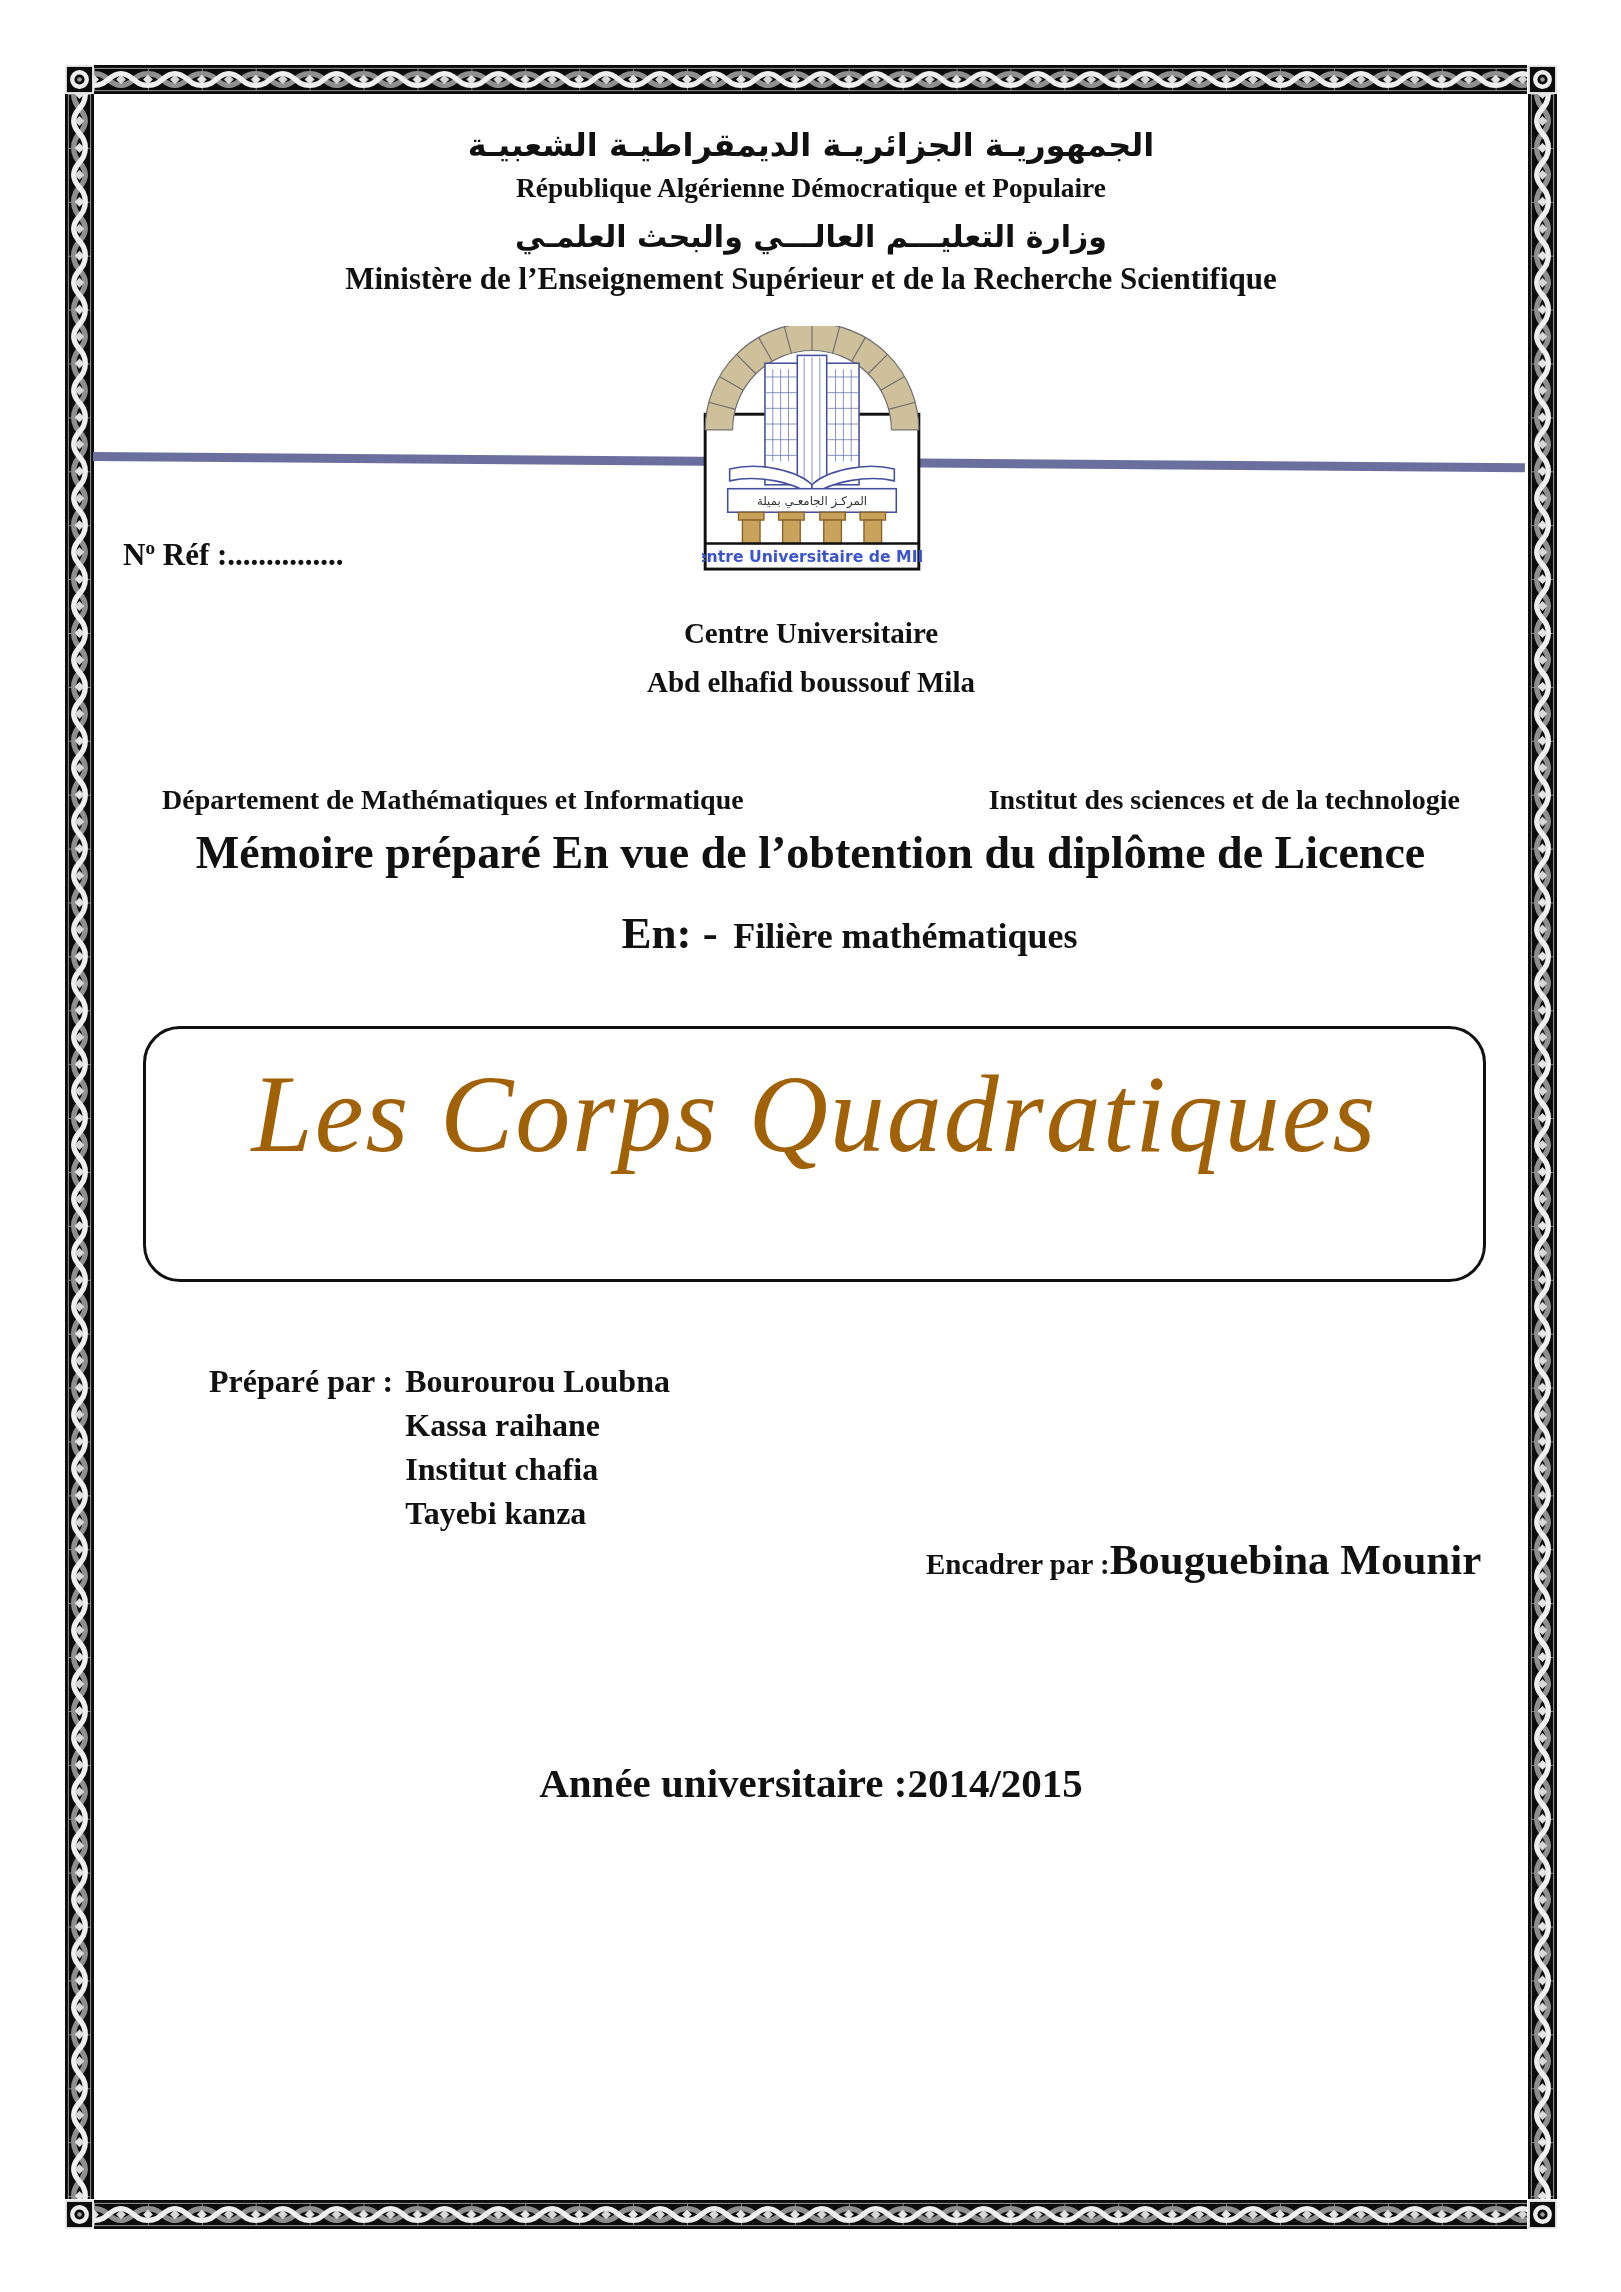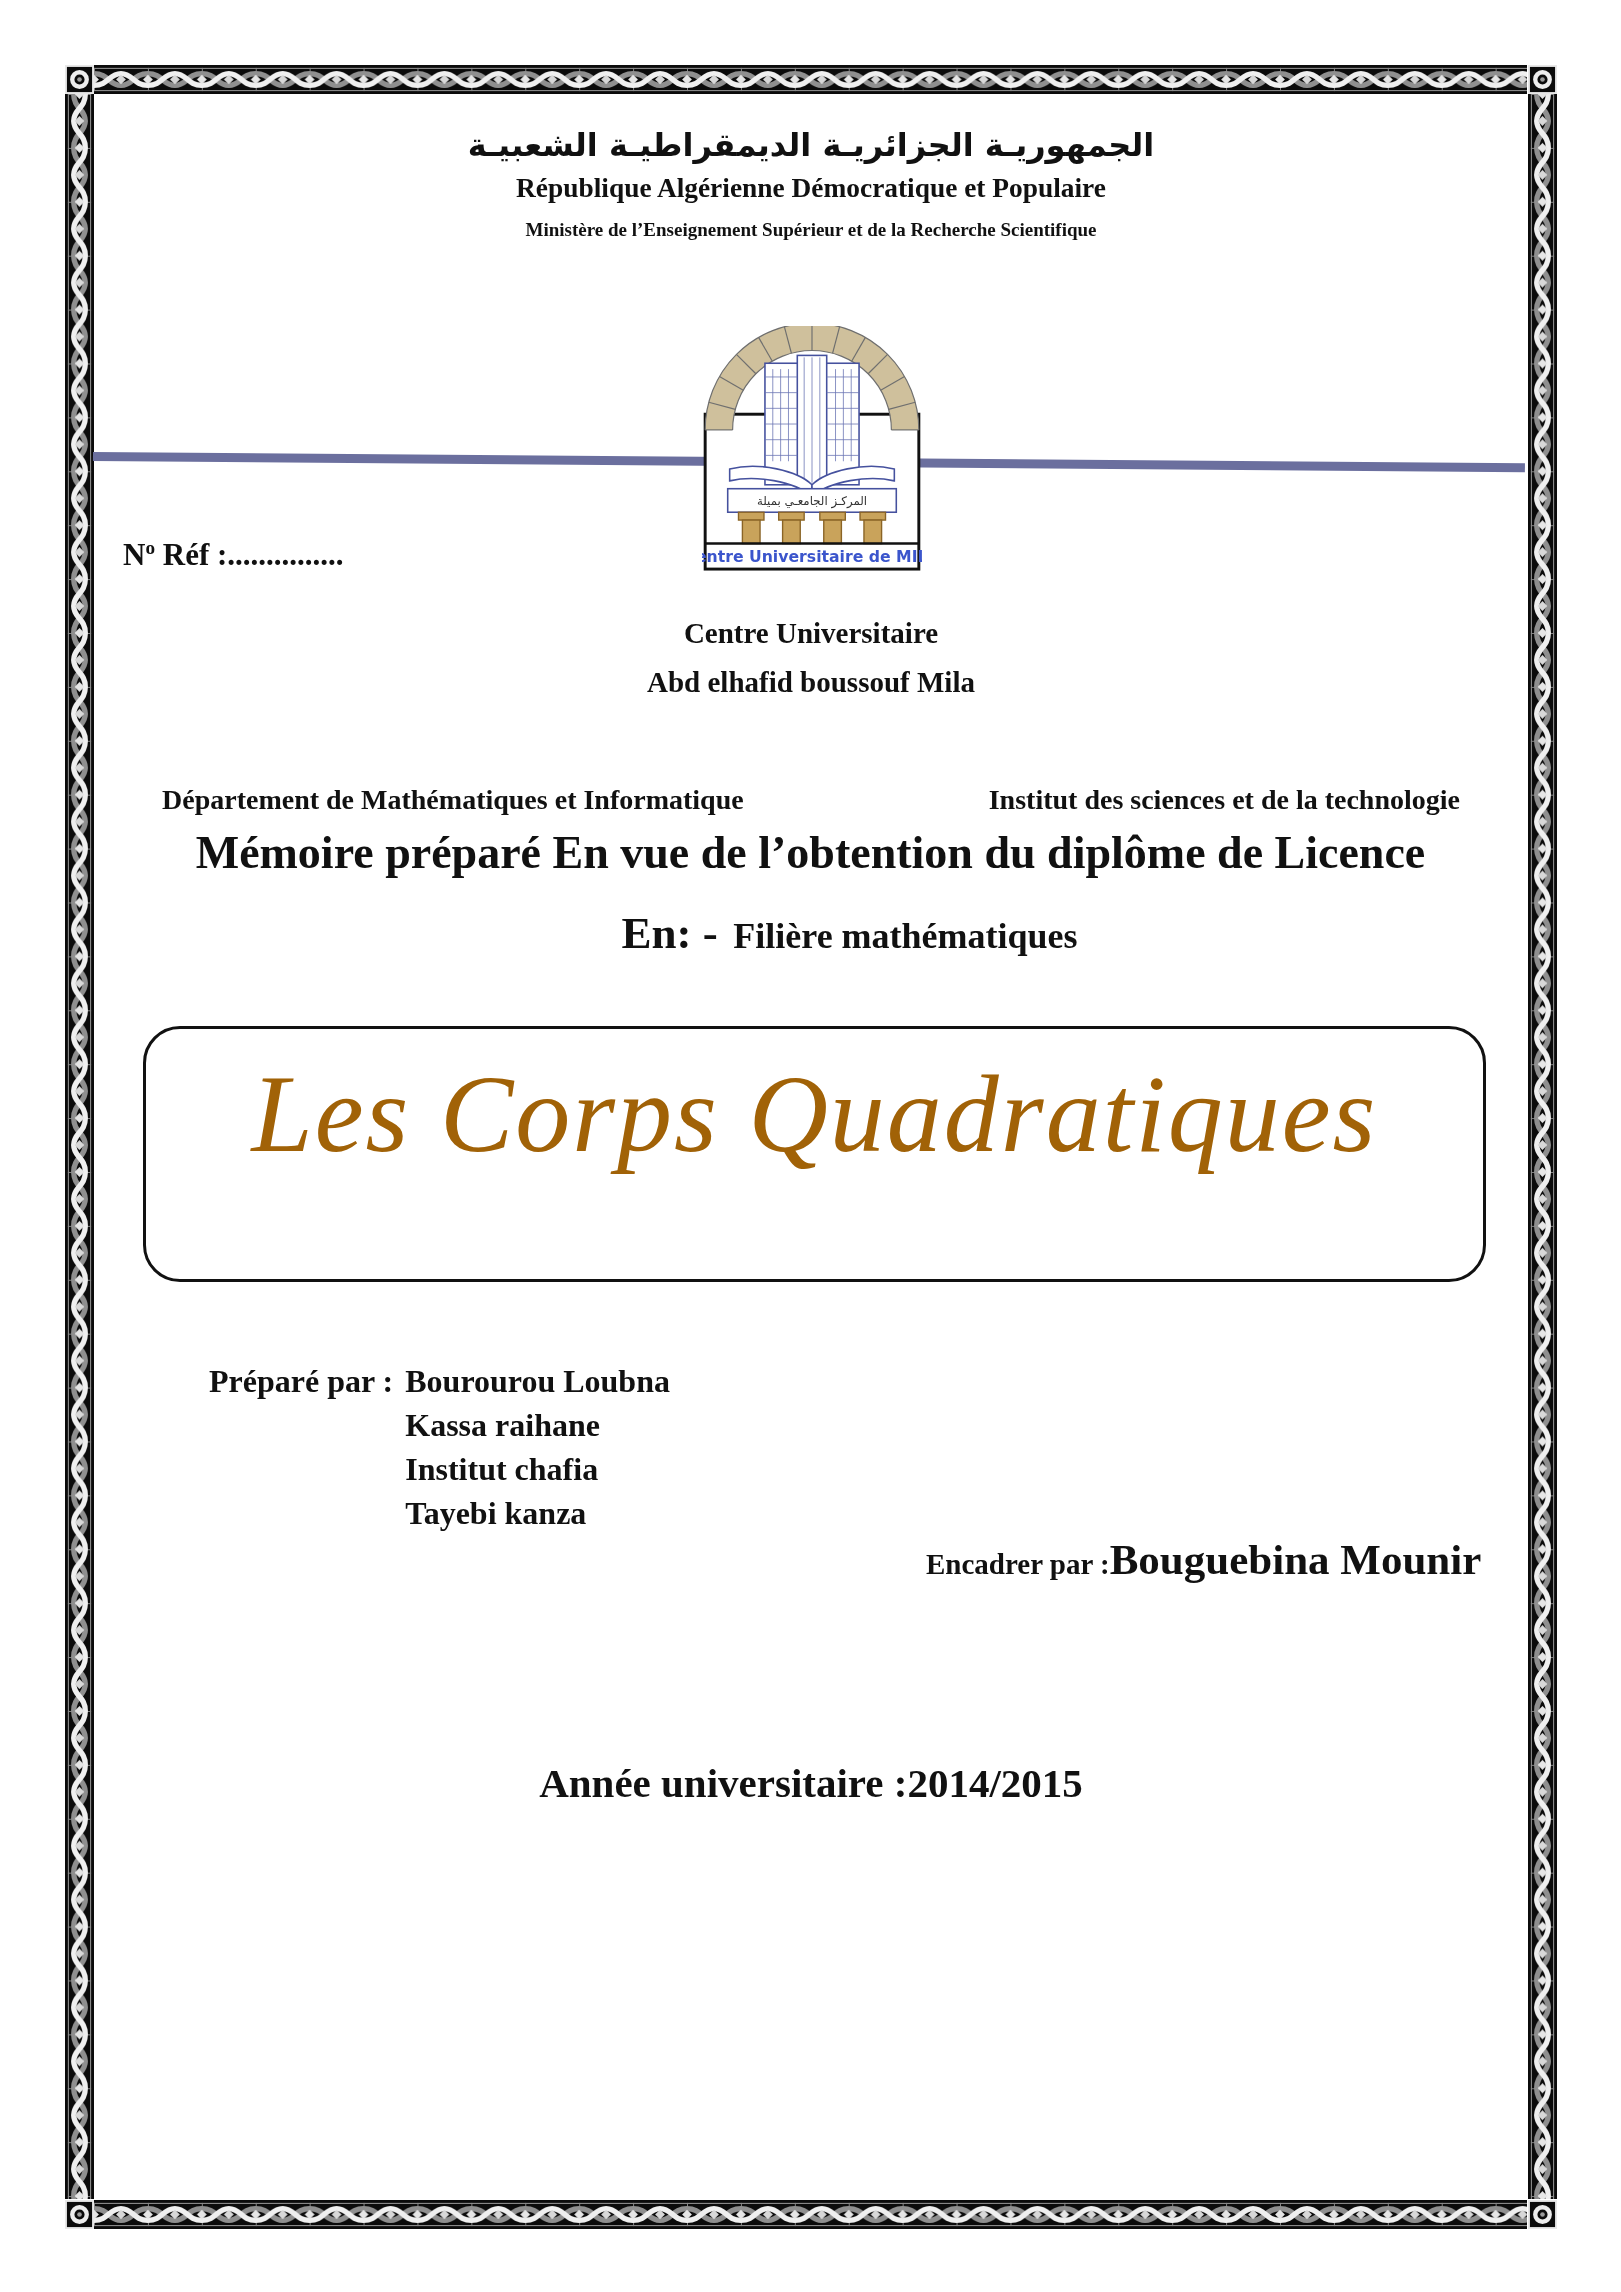--- a/index.html
+++ b/index.html
@@ -21,21 +21,21 @@
   .corner{position:absolute;width:29px;height:29px;display:block;}
   .corner.tl{left:0;top:0;}
   .corner.tr{right:0;top:0;}
   .corner.bl{left:0;bottom:0;}
   .corner.br{right:0;bottom:0;}
   
   .header{position:absolute;left:157px;top:125px;width:1308px;text-align:center;line-height:1.25;}
   .ar1{font-family:"DejaVu Sans",sans-serif;font-weight:bold;font-size:32px;margin-bottom:6px;direction:rtl;}
   .fr1{font-weight:bold;font-size:27.4px;margin-bottom:13px;}
   .ar2{font-family:"DejaVu Sans",sans-serif;font-weight:bold;font-size:30px;margin-bottom:3.9px;direction:rtl;}
-  .fr2{font-weight:bold;font-size:19px;}
+  .fr2{font-weight:bold;font-size:31px;}
   
   .accent-line{
     position:absolute;left:93px;top:452px;width:1432px;height:8.8px;
     background:#6b6f9e;transform:rotate(0.45deg);transform-origin:left top;z-index:1;
   }
   
   .logo{position:absolute;left:702px;top:326px;width:220px;height:247px;z-index:2;}
   
   .ref{position:absolute;left:123px;top:537px;font-weight:bold;font-size:31px;z-index:3;}
   .ref sup{font-size:0.62em;}
@@ -134,20 +134,21 @@
     <svg class="corner br" viewBox="0 0 30 30">
         <rect x="1" y="1" width="28" height="28" fill="#0b0b0b" stroke="#e8e8e8" stroke-width="2"></rect>
         <circle cx="15" cy="15" r="7.5" fill="none" stroke="#ededed" stroke-width="4.5"></circle>
         <circle cx="15" cy="15" r="2.4" fill="#9a9a9a"></circle>
       </svg>
   </div>
 
   <div class="header">
     <div class="ar1">الجمهوريـة الجزائريـة الديمقراطيـة الشعبيـة</div>
     <div class="fr1">République Algérienne Démocratique et Populaire</div>
+    <div class="ar2">وزارة التعليـــم العالـــي والبحث العلمـي</div>
     <div class="fr2">Ministère de l’Enseignement Supérieur et de la Recherche Scientifique</div>
   </div>
 
   <div class="accent-line"></div>
 
   <svg class="logo" viewBox="0 0 224 252">
     <rect x="3" y="90" width="218" height="158" fill="#ffffff" stroke="#111" stroke-width="3"></rect>
     <g>
       <path d="M 17,106 A 95,95 0 0 1 207,106" stroke="#cfc09c" stroke-width="28" fill="none"></path>
       <path d="M 31,106 A 81,81 0 0 1 193,106" stroke="#6f6f6f" stroke-width="1.2" fill="none"></path>

